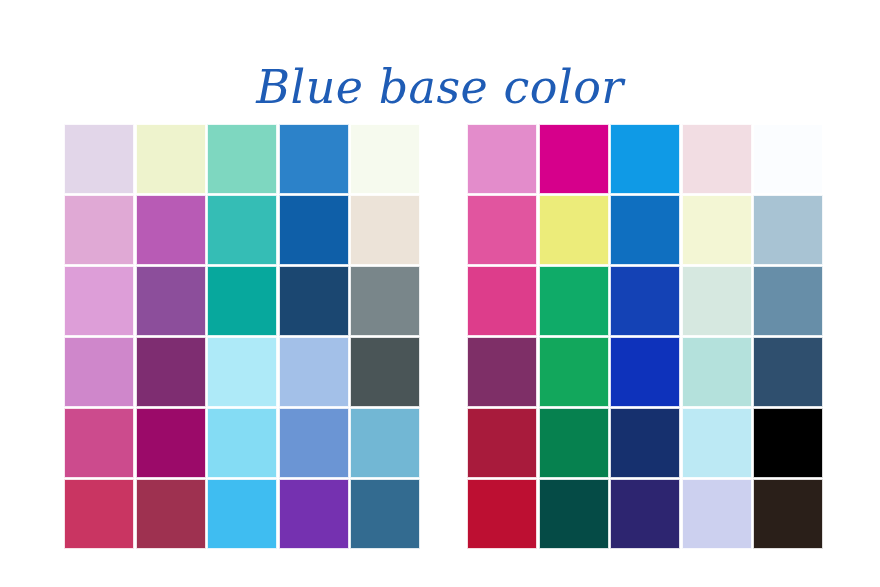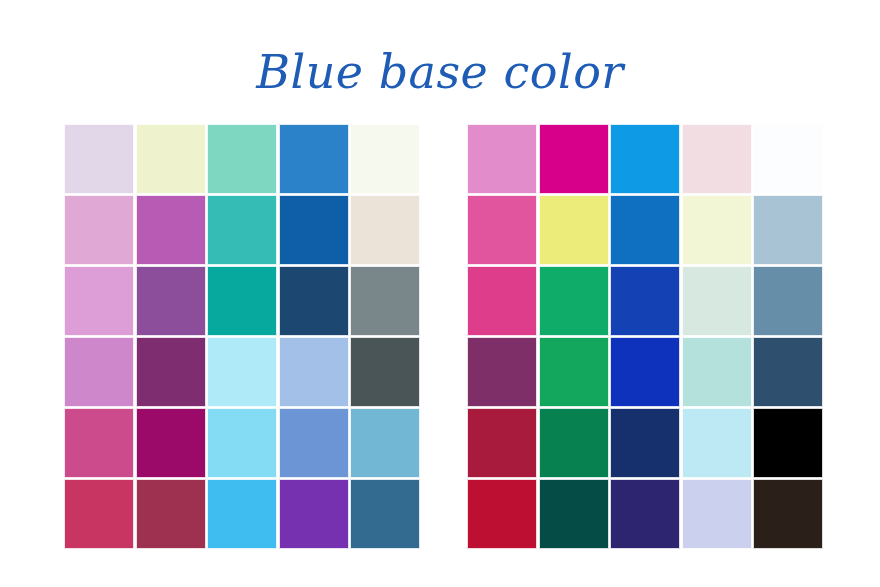--- a/index.html
+++ b/index.html
@@ -5,21 +5,21 @@
   html,body{margin:0;padding:0;}
   body{
     width:880px;height:587px;
     background:#ffffff;
     font-family:"Liberation Sans", sans-serif;
     overflow:hidden;
     position:relative;
   }
   #page-title{
     position:absolute;
-    left:0;top:44px;width:880px;
+    left:0;top:59px;width:880px;
     text-align:center;
     font-family:"DejaVu Serif", serif;
     font-style:italic;
     font-size:46px;
     line-height:56px;
     letter-spacing:0.5px;
     color:#1f5cb5;
     white-space:nowrap;
   }
   .palette-grid{

